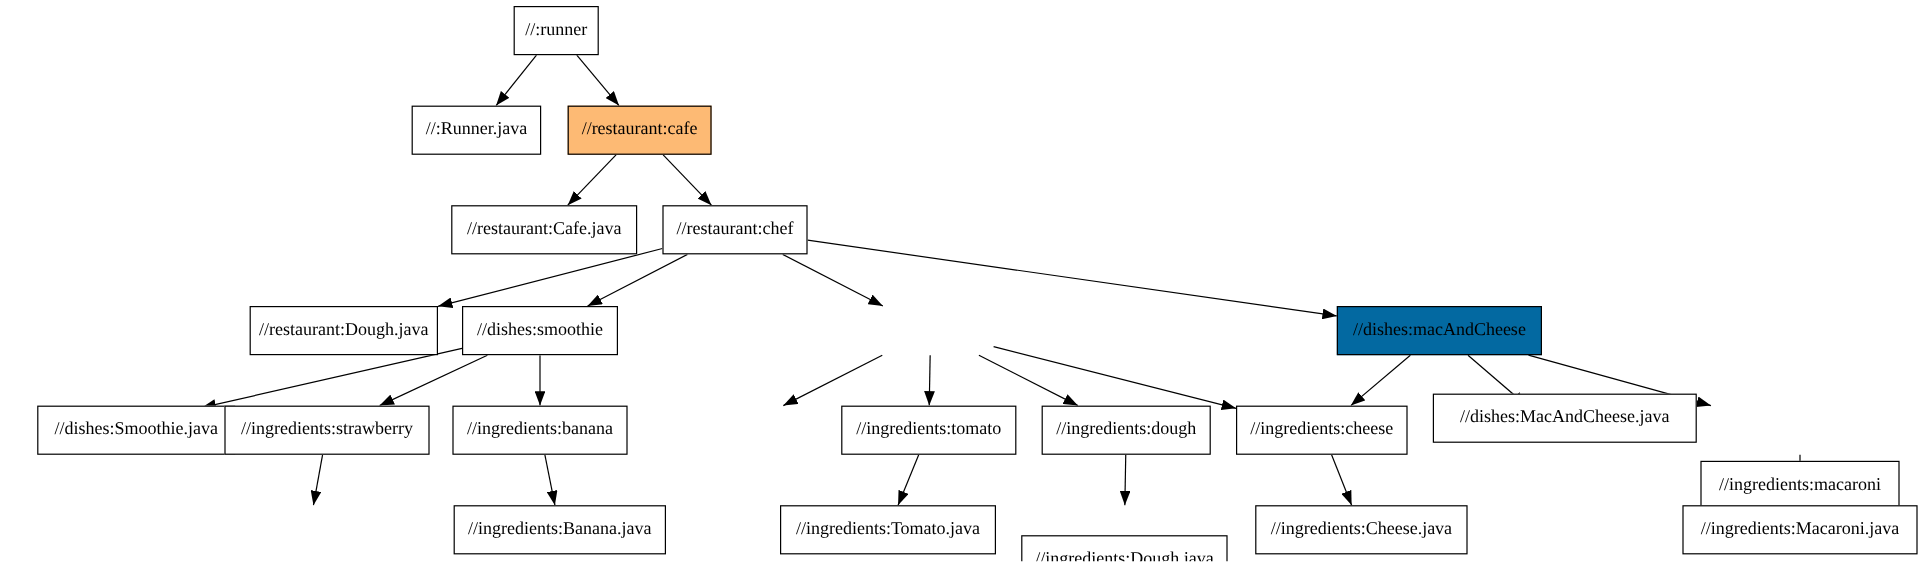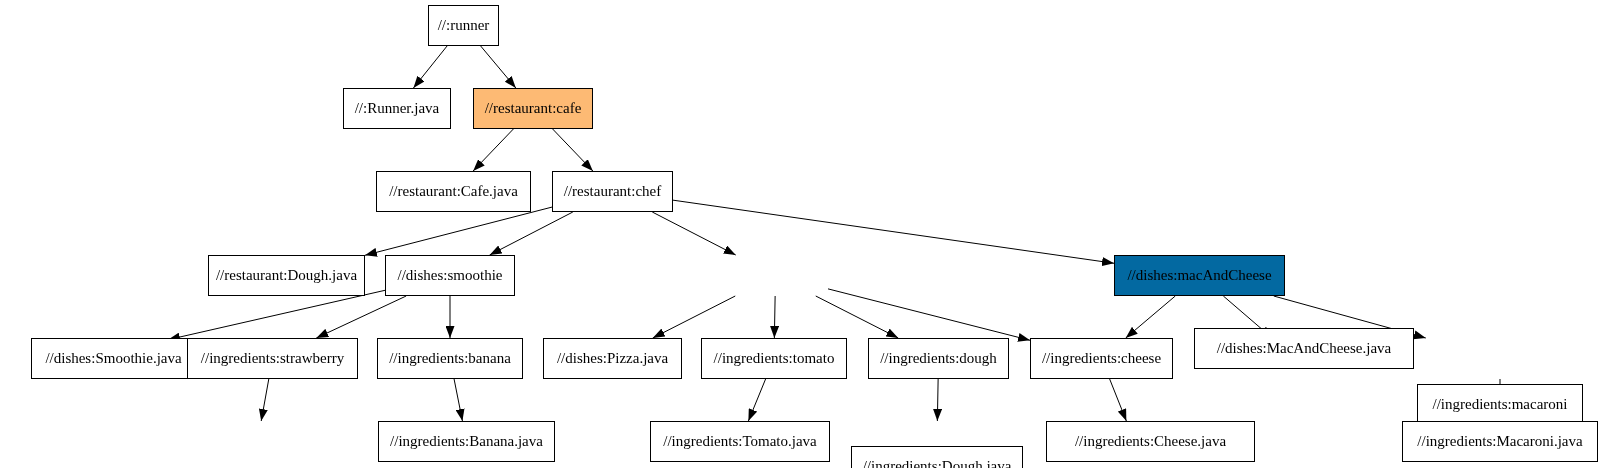--- a/index.html
+++ b/index.html
@@ -84,25 +84,24 @@
       <div class="node" style="left: 343px; top: 88px; width: 108px; height: 41px; background: rgb(255, 255, 255); border-color: rgb(0, 0, 0); color: rgb(0, 0, 0);">//:Runner.java</div>
       <div class="node" style="left: 473px; top: 88px; width: 120px; height: 41px; background: #fdba74; border-color: rgb(0, 0, 0); color: rgb(0, 0, 0);">//restaurant:cafe</div>
       <div class="node" style="left: 376px; top: 171px; width: 155px; height: 41px; background: rgb(255, 255, 255); border-color: rgb(0, 0, 0); color: rgb(0, 0, 0);">//restaurant:Cafe.java</div>
       <div class="node" style="left: 552px; top: 171px; width: 121px; height: 41px; background: rgb(255, 255, 255); border-color: rgb(0, 0, 0); color: rgb(0, 0, 0);">//restaurant:chef</div>
       <div class="node" style="left: 208px; top: 255px; width: 157px; height: 41px; background: rgb(255, 255, 255); border-color: rgb(0, 0, 0); color: rgb(0, 0, 0);">//restaurant:Dough.java</div>
       <div class="node" style="left: 385px; top: 255px; width: 130px; height: 41px; background: rgb(255, 255, 255); border-color: rgb(0, 0, 0); color: rgb(0, 0, 0);">//dishes:smoothie</div>
       <div class="node" style="left: 1114px; top: 255px; width: 171px; height: 41px; background: #0369a1; border-color: rgb(0, 0, 0); color: rgb(0, 0, 0);">//dishes:macAndCheese</div>
       <div class="node" style="left: 3px; top: 338px; width: 165px; height: 41px; background: rgb(255, 255, 255); border-color: rgb(0, 0, 0); color: rgb(0, 0, 0); margin-left: 28px;">//dishes:Smoothie.java</div>
       <div class="node" style="left: 187px; top: 338px; width: 171px; height: 41px; background: rgb(255, 255, 255); border-color: rgb(0, 0, 0); color: rgb(0, 0, 0);">//ingredients:strawberry</div>
       <div class="node" style="left: 377px; top: 338px; width: 146px; height: 41px; background: rgb(255, 255, 255); border-color: rgb(0, 0, 0); color: rgb(0, 0, 0);">//ingredients:banana</div>
-      <div class="node" style="left: 543px; top: 338px; width: 139px; height: 41px; background: rgb(255, 255, 255); border-color: rgb(0, 0, 0); color: rgb(0, 0, 0);">//dishes:Pizza.java</div>
       <div class="node" style="left: 701px; top: 338px; width: 146px; height: 41px; background: rgb(255, 255, 255); border-color: rgb(0, 0, 0); color: rgb(0, 0, 0);">//ingredients:tomato</div>
       <div class="node" style="left: 868px; top: 338px; width: 141px; height: 41px; background: rgb(255, 255, 255); border-color: rgb(0, 0, 0); color: rgb(0, 0, 0);">//ingredients:dough</div>
       <div class="node" style="left: 1030px; top: 338px; width: 143px; height: 41px; background: rgb(255, 255, 255); border-color: rgb(0, 0, 0); color: rgb(0, 0, 0);">//ingredients:cheese</div>
       <div class="node" style="left: 1194px; top: 328px; width: 220px; height: 41px; background: rgb(255, 255, 255); border-color: rgb(0, 0, 0); color: rgb(0, 0, 0);">//dishes:MacAndCheese.java</div>
       <div class="node" style="left: 1417px; top: 338px; width: 166px; height: 41px; background: rgb(255, 255, 255); border-color: rgb(0, 0, 0); color: rgb(0, 0, 0); margin-top: 46px;">//ingredients:macaroni</div>
       <div class="node" style="left: 378px; top: 421px; width: 177px; height: 41px; background: rgb(255, 255, 255); border-color: rgb(0, 0, 0); color: rgb(0, 0, 0);">//ingredients:Banana.java</div>
       <div class="node" style="left: 650px; top: 421px; width: 180px; height: 41px; background: rgb(255, 255, 255); border-color: rgb(0, 0, 0); color: rgb(0, 0, 0);">//ingredients:Tomato.java</div>
       <div class="node" style="left: 851px; top: 421px; width: 172px; height: 41px; background: rgb(255, 255, 255); border-color: rgb(0, 0, 0); color: rgb(0, 0, 0); margin-top: 25px;">//ingredients:Dough.java</div>
-      <div class="node" style="left: 1046px; top: 421px; width: 209px; height: 41px; background: rgb(255, 255, 255); border-color: rgb(0, 0, 0); color: rgb(0, 0, 0);">//ingredients:Cheese.java</div>
+      <div class="node" style="left: 1046px; top: 421px; width: 177px; height: 41px; background: rgb(255, 255, 255); border-color: rgb(0, 0, 0); color: rgb(0, 0, 0);">//ingredients:Cheese.java</div>
       <div class="node" style="left: 1402px; top: 421px; width: 196px; height: 41px; background: rgb(255, 255, 255); border-color: rgb(0, 0, 0); color: rgb(0, 0, 0);">//ingredients:Macaroni.java</div>
     </div>
 </div>
 
 </body></html>

